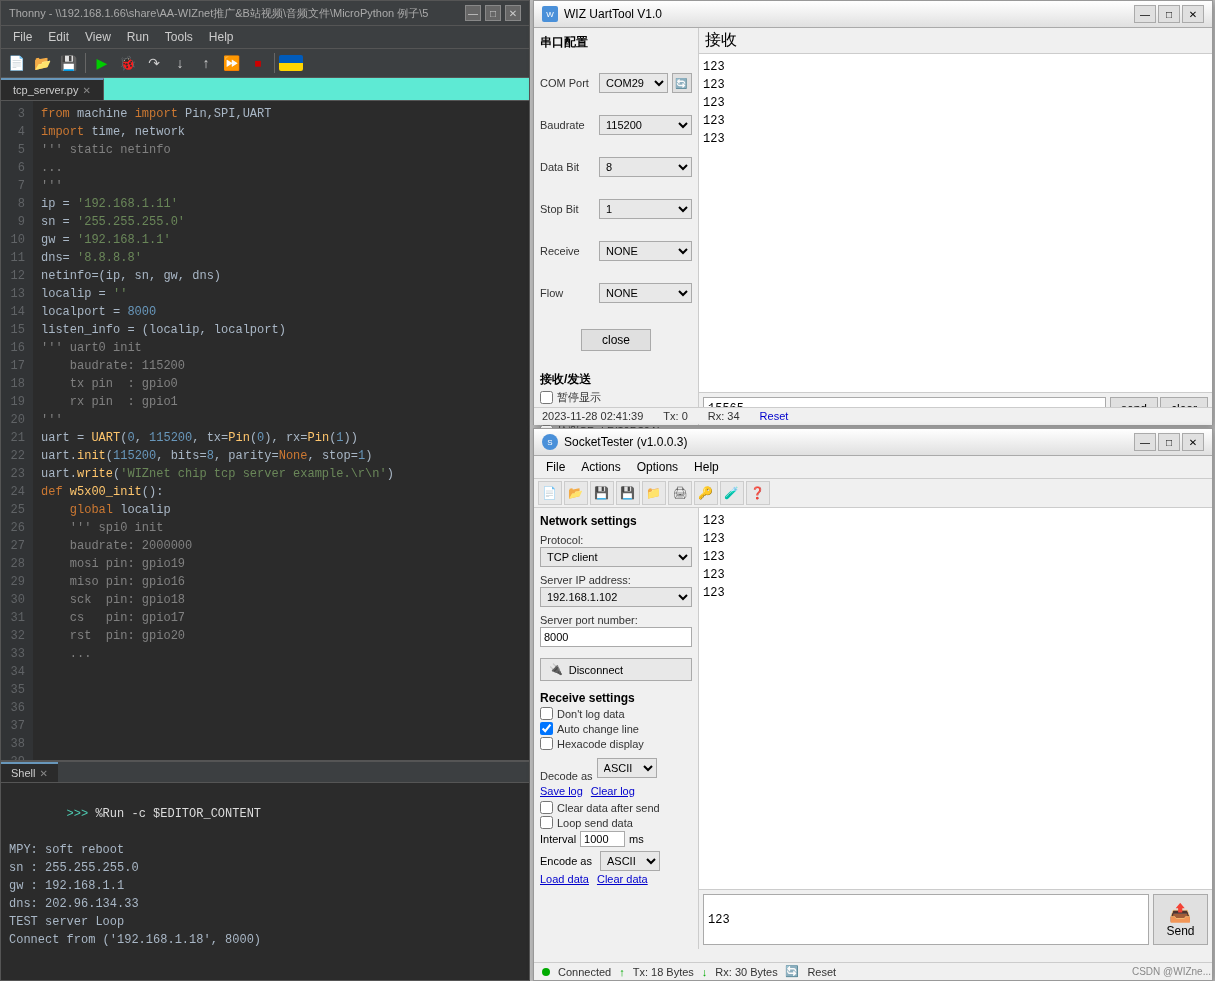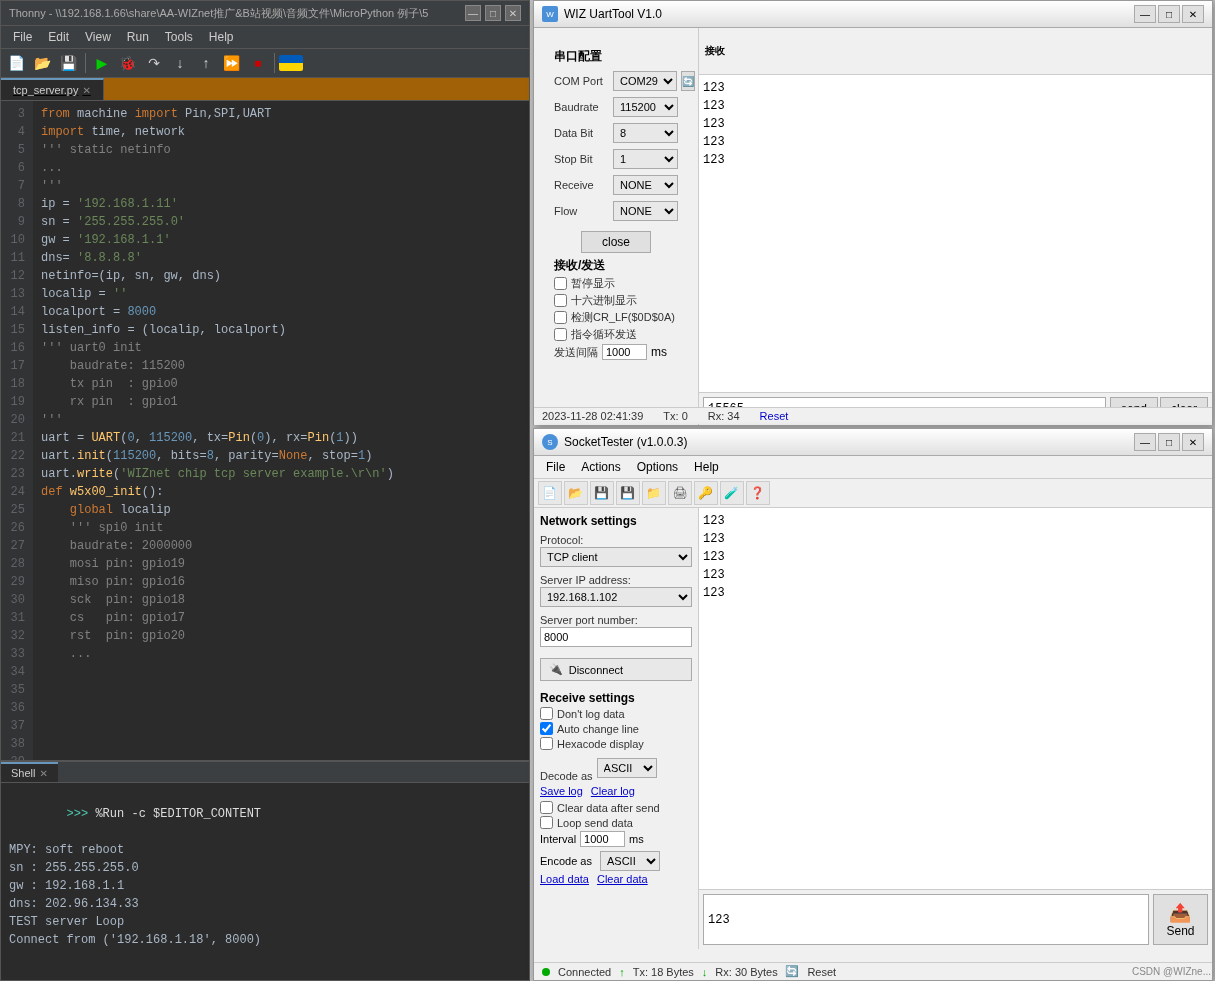--- a/index.html
+++ b/index.html
@@ -58,24 +58,23 @@
       border: 1px solid transparent;
       cursor: pointer;
       display: flex; align-items: center; justify-content: center;
       color: #ccc;
       font-size: 14px;
     }
     .tool-sep { width: 1px; height: 20px; background: #666; margin: 0 2px; }
     .ukraine-flag { width: 24px; height: 16px; background: linear-gradient(180deg, #005BBB 50%, #FFD500 50%); border-radius: 2px; }
 
     .tab-bar {
-      background: #a16207;
+      background: #5eead4;
       display: flex;
       border-bottom: 1px solid #555;
-      text-decoration: underline;
     }
     .tab {
       background: #2b2b2b;
       color: #ccc;
       padding: 4px 12px;
       border-right: 1px solid #555;
       font-size: 11px;
       cursor: pointer;
       display: flex; align-items: center; gap: 4px;
     }
@@ -179,24 +178,24 @@
     .uart-win-controls { display: flex; gap: 2px; }
     .uart-btn { width: 22px; height: 18px; background: #e0e0e0; border: 1px solid #aaa; cursor: pointer; font-size: 10px; display: flex; align-items: center; justify-content: center; }
 
     .uart-body {
       display: flex;
       height: calc(100% - 26px);
     }
     .uart-left {
       width: 165px;
       border-right: 1px solid #ccc;
-      padding: 20px;
+      padding: 6px;
       display: flex;
       flex-direction: column;
-      gap: 4px;
+      gap: 20px;
       background: #f0f0f0;
     }
     .uart-section-title {
       font-size: 12px;
       font-weight: bold;
       color: #000;
       margin-bottom: 2px;
     }
     .uart-field-row {
       display: flex;
@@ -261,23 +260,23 @@
 
     .uart-right {
       flex: 1;
       display: flex;
       flex-direction: column;
       background: #fff;
     }
     .uart-rx-title {
       background: #f0f0f0;
       border-bottom: 1px solid #ccc;
-      padding: 16px 6px;
-      font-size: 10px;
-      font-weight: bold;
+      padding: 2px 6px;
+      font-size: 16px;
+      font-weight: normal;
       color: #000;
     }
     .uart-rx-content {
       flex: 1;
       padding: 4px;
       font-family: 'Courier New', monospace;
       font-size: 12px;
       color: #000;
       line-height: 18px;
       overflow: hidden;

